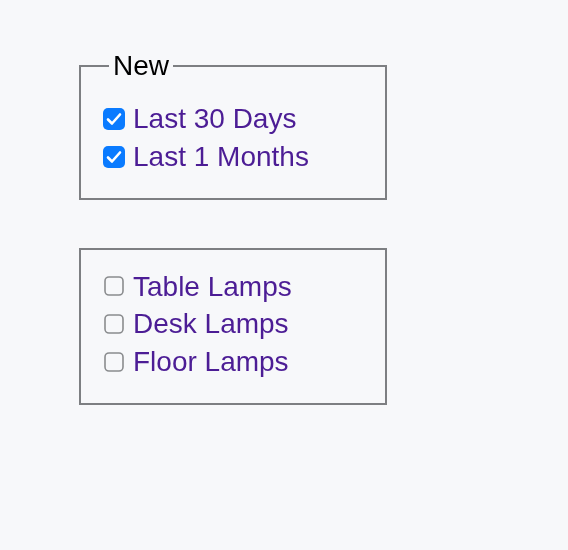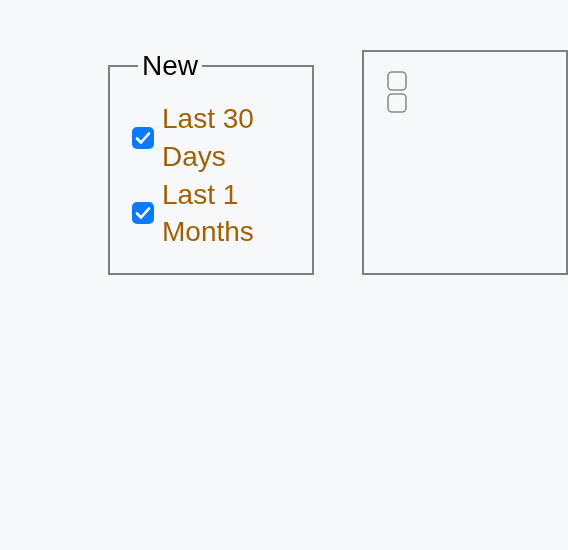--- a/index.html
+++ b/index.html
@@ -9,44 +9,44 @@
     }
     body {
       width: 568px;
       height: 550px;
       background: #f7f8fa;
       font-family: -apple-system, BlinkMacSystemFont, "Segoe UI", Helvetica, Arial, sans-serif;
       padding: 50px 0 0 0;
     }
     .container {
       display: flex;
-      flex-direction: row;
+      flex-direction: column;
       gap: 48px;
-      padding-left: 108px;
+      padding-left: 79px;
     }
     fieldset {
       border: 2px solid #7d7f82;
       padding: 18px 22px 22px 22px;
       width: 308px;
     }
     legend {
       font-size: 28px;
       color: #000;
       padding: 0 4px;
       margin-left: 6px;
     }
     .option {
       display: flex;
       align-items: center;
       gap: 8px;
       line-height: 1.35;
     }
     .option-label {
       font-size: 28px;
-      color: #a16207;
+      color: #4c1d95;
     }
     .chk {
       width: 22px;
       height: 22px;
       flex-shrink: 0;
       display: inline-flex;
       align-items: center;
       justify-content: center;
     }
     .chk svg {
@@ -83,25 +83,35 @@
   </fieldset>
 
   <fieldset>
 
     <label class="option">
       <span class="chk">
         <svg width="20" height="20" viewBox="0 0 20 20">
           <rect x="1" y="1" width="18" height="18" rx="4" ry="4" fill="none" stroke="#8a8c8e" stroke-width="1.6"></rect>
         </svg>
       </span>
+      <span class="option-label">Table Lamps</span>
     </label>
 
     <label class="option">
       <span class="chk">
         <svg width="20" height="20" viewBox="0 0 20 20">
           <rect x="1" y="1" width="18" height="18" rx="4" ry="4" fill="none" stroke="#8a8c8e" stroke-width="1.6"></rect>
         </svg>
       </span>
+      <span class="option-label">Desk Lamps</span>
     </label>
 
+    <label class="option">
+      <span class="chk">
+        <svg width="20" height="20" viewBox="0 0 20 20">
+          <rect x="1" y="1" width="18" height="18" rx="4" ry="4" fill="none" stroke="#8a8c8e" stroke-width="1.6"></rect>
+        </svg>
+      </span>
+      <span class="option-label">Floor Lamps</span>
+    </label>
   </fieldset>
 
 </div>
 
 </body></html>

